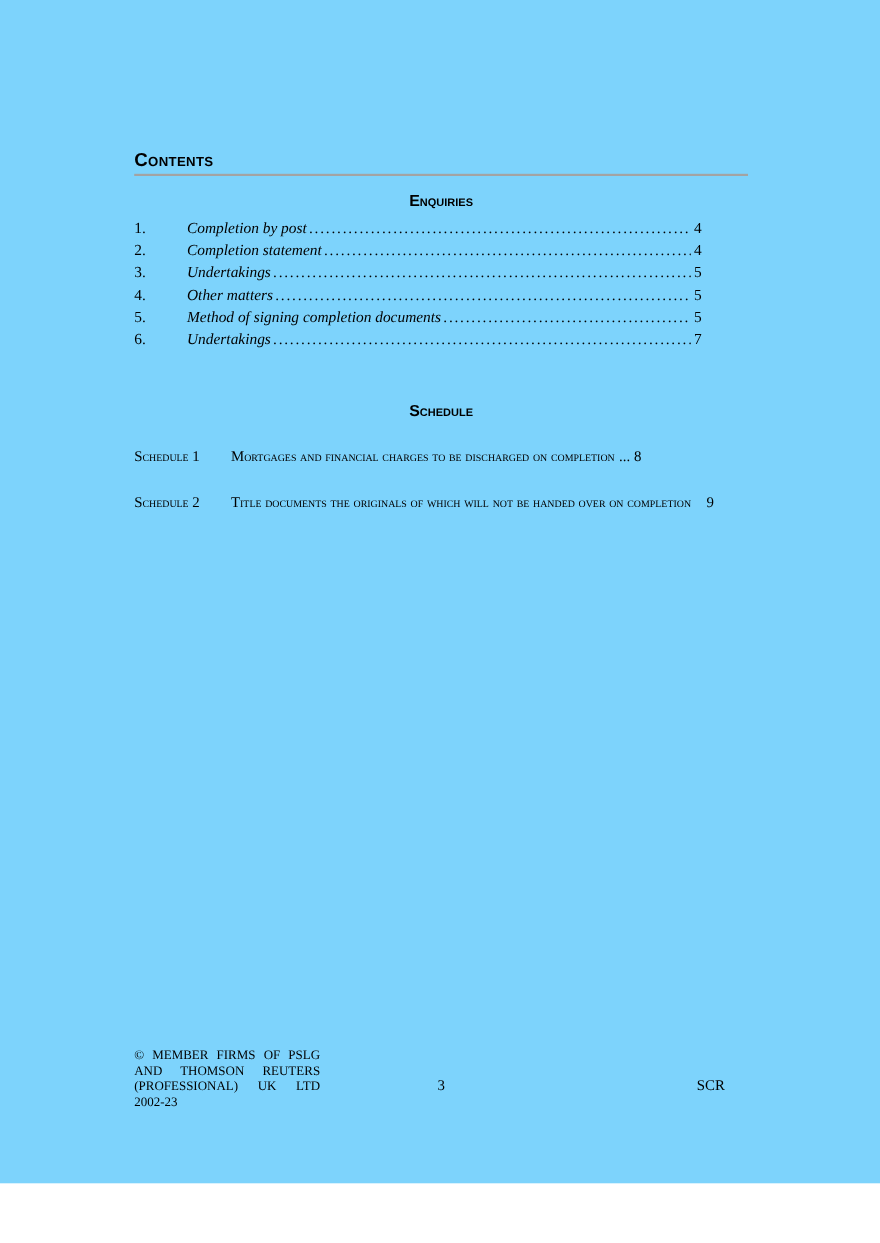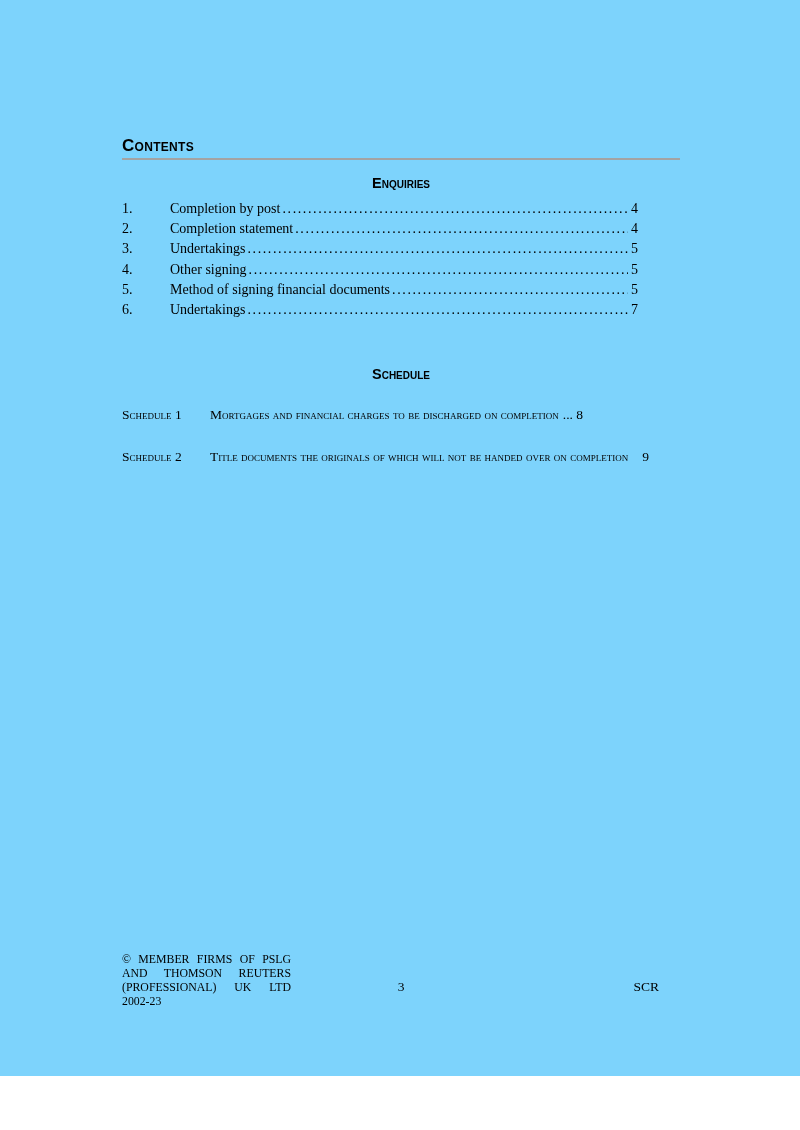--- a/index.html
+++ b/index.html
@@ -49,21 +49,21 @@
     margin-top: 7px;
   }
   .toc-row {
     display: flex;
     align-items: baseline;
     font-size: 14px;
     line-height: 20.2px;
     padding-right: 42px;
   }
   .toc-num { flex: 0 0 48px; }
-  .toc-title { flex: 0 0 auto; white-space: nowrap; }
+  .toc-title { flex: 0 0 auto; white-space: nowrap; font-style: italic; }
   .leader {
     flex: 1 1 auto;
     overflow: hidden;
     white-space: nowrap;
     margin: 0 3px 0 2px;
   }
   .leader::after {
     content: "........................................................................................................................................................";
     letter-spacing: 1.6px;
   }
@@ -135,27 +135,27 @@
         <span class="toc-page">4</span>
       </div>
       <div class="toc-row">
         <span class="toc-num">3.</span>
         <span class="toc-title">Undertakings</span>
         <span class="leader"></span>
         <span class="toc-page">5</span>
       </div>
       <div class="toc-row">
         <span class="toc-num">4.</span>
-        <span class="toc-title">Other signing</span>
+        <span class="toc-title">Other matters</span>
         <span class="leader"></span>
         <span class="toc-page">5</span>
       </div>
       <div class="toc-row">
         <span class="toc-num">5.</span>
-        <span class="toc-title">Method of signing financial documents</span>
+        <span class="toc-title">Method of signing completion documents</span>
         <span class="leader"></span>
         <span class="toc-page">5</span>
       </div>
       <div class="toc-row">
         <span class="toc-num">6.</span>
         <span class="toc-title">Undertakings</span>
         <span class="leader"></span>
         <span class="toc-page">7</span>
       </div>
     </div>

